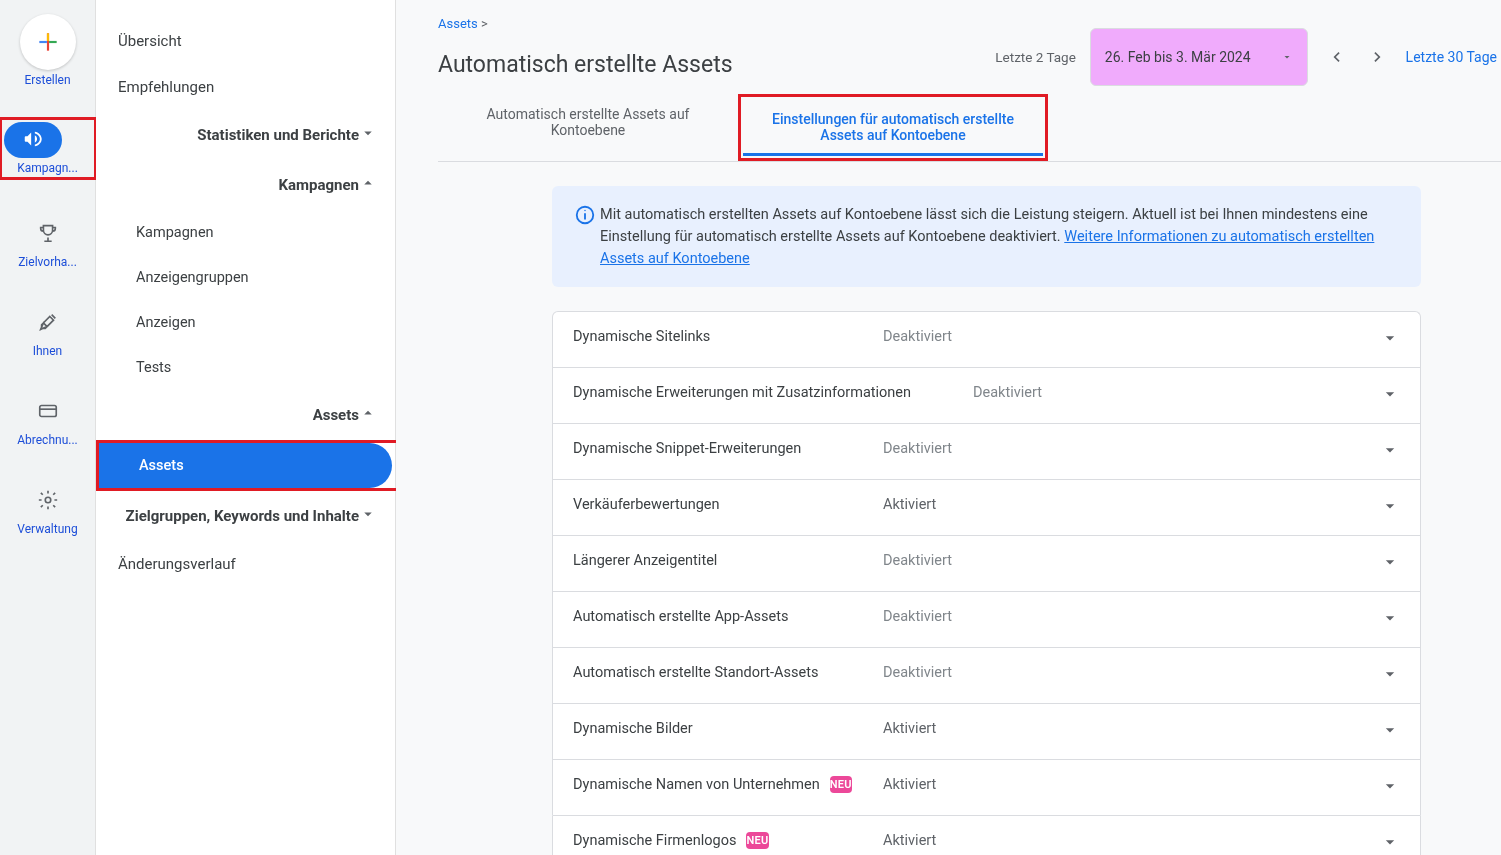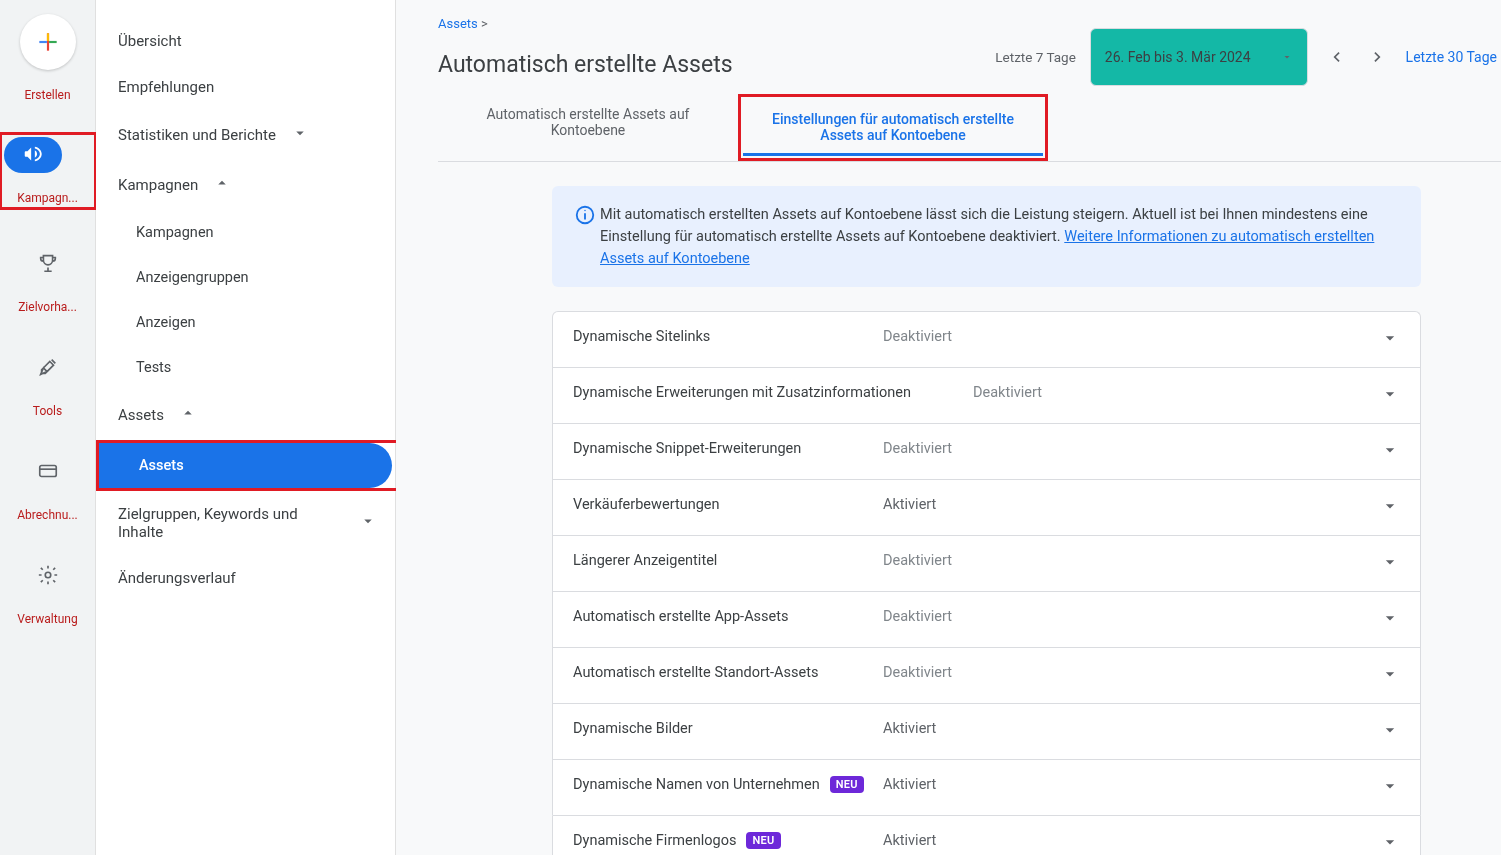--- a/index.html
+++ b/index.html
@@ -27,21 +27,21 @@
     .create-btn {
       width: 56px; height: 56px;
       border-radius: 50%;
       background: #fff;
       display: flex; align-items: center; justify-content: center;
       box-shadow: 0 1px 3px rgba(0,0,0,.2);
       cursor: pointer;
       font-size: 28px;
       font-weight: 500;
     }
-    .rail-label { font-size: 12px; color: #b91c1c; margin-top: 18px; text-align:center; width: 88px; overflow:hidden; text-overflow:ellipsis; white-space:nowrap; }
+    .rail-label { font-size: 12px; color: #1d4ed8; margin-top: 3px; text-align:center; width: 88px; overflow:hidden; text-overflow:ellipsis; white-space:nowrap; }
     .rail-item { display:flex; flex-direction:column; align-items:center; margin-top: 24px; cursor:pointer; }
     .rail-item.first { margin-top: 0; }
     .rail-pill {
       width: 58px; height: 36px;
       border-radius: 18px;
       display:flex; align-items:center; justify-content:center;
       color:#5f6368;
     }
     .rail-pill.active { background:#1a73e8; color:#fff; }
     .rail-item-icon svg { width:22px; height:22px; }
@@ -55,21 +55,21 @@
       padding-top: 18px;
       flex-shrink:0;
     }
     .nav-link, .nav-group, .nav-sub {
       display:flex; align-items:center;
       padding: 14px 18px 14px 22px;
       font-size: 15px;
       color:#3c4043;
       cursor:pointer;
     }
-    .nav-group { justify-content: flex-start; font-weight: 400; gap: 15px;}
+    .nav-group { justify-content: flex-end; font-weight: 700;}
     .nav-sub { padding-left: 40px; font-size: 14.5px; }
     .nav-sub.active-pill {
       background:#1a73e8;
       color:#fff;
       font-weight:500;
       border-radius: 0 28px 28px 0;
       margin-right: 10px;
     }
     .nav-highlight-wrap { border: 3px solid #e01b24; margin-right: -10px; padding-right:0;}
     .chev { width:18px; height:18px; }
@@ -84,21 +84,21 @@
     }
     .breadcrumb { font-size:13px; }
     .breadcrumb a { color:#1a73e8; text-decoration:none; }
     .bc-sep { color:#5f6368; }
     .top-row { display:flex; align-items:center; justify-content:flex-end; gap: 14px; margin-top: -4px; padding-right: 0; position:absolute; right:0; top: 32px;}
     .date-label { font-size:13.5px; color:#5f6368; }
     .date-picker {
       display:flex; align-items:center; gap:30px;
       border:1px solid #dadce0; border-radius:6px;
       padding: 20px 14px; font-size:14px; color:#3c4043; cursor:pointer;
-      background:#14b8a6;
+      background:#f0abfc;
       justify-content:center;
     }
     .nav-arrow { width:28px; height:28px; display:flex; align-items:center; justify-content:center; cursor:pointer; color:#5f6368;}
     .last30 { color:#1a73e8; font-size:14px; cursor:pointer; white-space:nowrap; padding-right:4px;}
     .page-title { font-size: 23px; color:#3c4043; margin-top: 20px; font-weight:400;}
     .tabs { display:flex; border-bottom: 1px solid #dadce0; margin-top: 16px; }
     .tab {
       padding: 12px 20px 10px;
       font-size:14px; color:#5f6368;
       text-align:center; max-width: 300px;
@@ -125,22 +125,22 @@
       padding: 16px 20px;
       cursor:pointer;
     }
     .setting-row:first-child { border-top-left-radius:6px; border-top-right-radius:6px;}
     .setting-row:last-child { border-bottom:1px solid #dadce0; border-bottom-left-radius:6px; border-bottom-right-radius:6px;}
     .setting-title { width: 310px; font-size:14.5px; color:#3c4043; display:flex; align-items:center; gap:10px;}
     .setting-status { font-size:14.5px; color:#80868b; }
     .setting-status.on { color:#5f6368; }
     .spacer { flex:1; }
     .badge-neu {
-      background:#6d28d9; color:#fff; font-size:11px; font-weight:600;
-      padding: 2px 6px; border-radius:4px; letter-spacing:.3px;
+      background:#ec4899; color:#fff; font-size:11px; font-weight:600;
+      padding: 2px 0; border-radius:4px; letter-spacing:.3px;
     }
     .expand-chev { color:#5f6368; }
     .mt { margin-top: 36px;}
   </style>
 </head>
 <body>
 
 <div class="icon-rail">
   <div class="rail-item first">
     <div class="create-btn">
@@ -171,21 +171,21 @@
             </svg></span>
         </div>
         <div class="rail-label">Zielvorha...</div>
       </div>
       <div class="rail-item mt">
         <div class="rail-pill">
           <span class="rail-item-icon"><svg viewBox="0 0 24 24" fill="none" stroke="currentColor" stroke-width="1.8">
               <path d="M14 6l4 4-9 9H5v-4l9-9zM16 4l4 4M4 20l3-7 4 4-7 3z"></path>
             </svg></span>
         </div>
-        <div class="rail-label">Tools</div>
+        <div class="rail-label">Ihnen</div>
       </div>
       <div class="rail-item mt">
         <div class="rail-pill">
           <span class="rail-item-icon"><svg viewBox="0 0 24 24" fill="none" stroke="currentColor" stroke-width="1.8">
               <rect x="3" y="6" width="18" height="12" rx="2"></rect>
               <line x1="3" y1="10" x2="21" y2="10"></line>
             </svg></span>
         </div>
         <div class="rail-label">Abrechnu...</div>
       </div>
@@ -238,21 +238,21 @@
     <div class="nav-link">Änderungsverlauf</div>
   </div>
 
 <div class="main">
   <div class="breadcrumb">
     <a href="#">Assets</a>
     <span class="bc-sep">&gt;</span>
   </div>
 
   <div class="top-row">
-    <span class="date-label">Letzte 7 Tage</span>
+    <span class="date-label">Letzte 2 Tage</span>
     <div class="date-picker">
       <span>26. Feb bis 3. Mär 2024</span>
       <svg width="12" height="12" viewBox="0 0 24 24" fill="#5f6368">
           <path d="M7 10l5 5 5-5z"></path>
         </svg>
     </div>
     <div class="nav-arrow">
       <svg width="20" height="20" viewBox="0 0 24 24" fill="currentColor">
           <path d="M15 6l-6 6 6 6 1.4-1.4L11.8 12l4.6-4.6z"></path>
         </svg>

